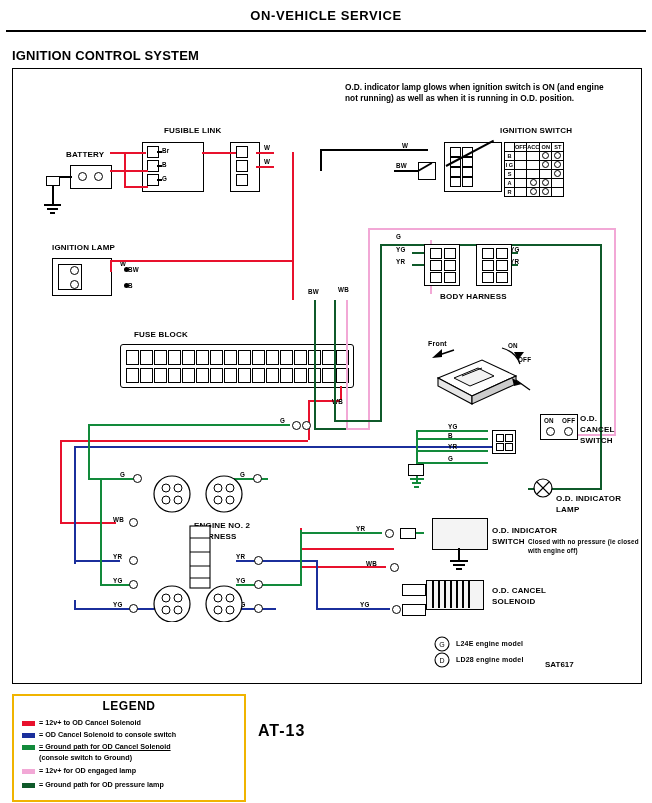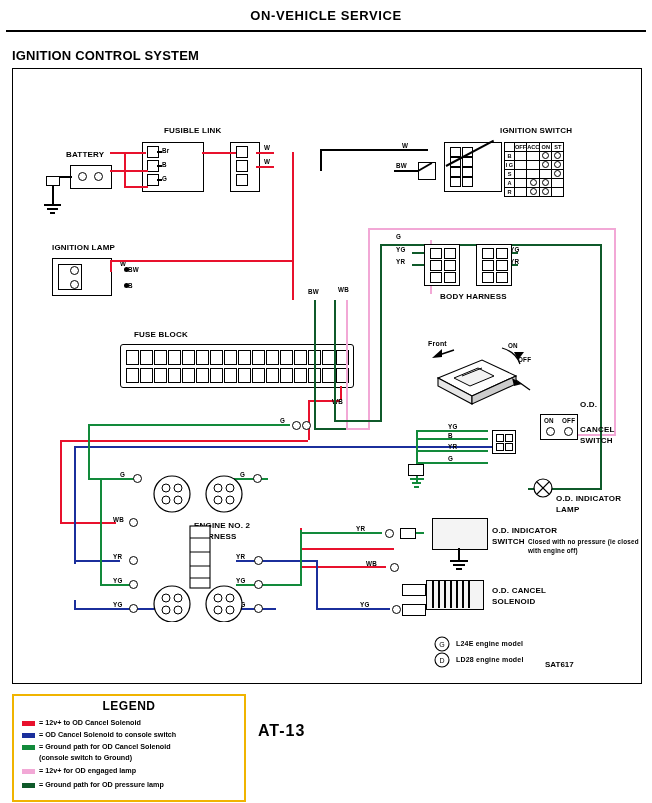--- a/index.html
+++ b/index.html
@@ -52,20 +52,21 @@
 <body>
 
 <div id="page">
 
   <div class="hdr-title">ON-VEHICLE SERVICE</div>
   <div class="hdr-rule"></div>
   <div class="sys-title">IGNITION CONTROL SYSTEM</div>
 
   <div class="frame"></div>
 
+  <div class="note">O.D. indicator lamp glows when ignition switch is ON (and engine not running) as well as when it is running in O.D. position.</div>
 
   <div class="lbl" style="left:66px;top:150px;">BATTERY</div>
   <div class="box" style="left:70px;top:165px;width:40px;height:22px;"></div>
   <div class="oc" style="left:78px;top:172px;"></div>
   <div class="oc" style="left:94px;top:172px;"></div>
 
   <div class="w v blk" style="left:52px;top:176px;height:28px;"></div>
   <div class="w h blk" style="left:52px;top:176px;width:20px;"></div>
   <div class="box" style="left:46px;top:176px;width:12px;height:8px;background:#fff;"></div>
   <div class="w h blk" style="left:44px;top:204px;width:17px;"></div>
@@ -354,21 +355,21 @@
     <polygon points="98,22 104,14 94,14" fill="#000"></polygon>
     <path d="M110,52 L96,42" stroke="#000" stroke-width="1.3" fill="none"></path>
     <polygon points="92,40 102,46 94,48" fill="#000"></polygon>
   </svg>
 
   <div class="box" style="left:540px;top:414px;width:36px;height:24px;"></div>
   <div class="lbl xs" style="left:544px;top:417px;">ON</div>
   <div class="lbl xs" style="left:562px;top:417px;">OFF</div>
   <div class="oc" style="left:546px;top:427px;"></div>
   <div class="oc" style="left:564px;top:427px;"></div>
-  <div class="lbl" style="left:580px;top:400px;">O.D.</div>
+  <div class="lbl" style="left:580px;top:414px;">O.D.</div>
   <div class="lbl" style="left:580px;top:425px;">CANCEL</div>
   <div class="lbl" style="left:580px;top:436px;">SWITCH</div>
   <div class="box" style="left:492px;top:430px;width:22px;height:22px;"></div>
   <div class="box" style="left:496px;top:434px;width:6px;height:6px;"></div>
   <div class="box" style="left:505px;top:434px;width:6px;height:6px;"></div>
   <div class="box" style="left:496px;top:443px;width:6px;height:6px;"></div>
   <div class="box" style="left:505px;top:443px;width:6px;height:6px;"></div>
 
   <svg style="position:absolute;left:530px;top:476px;width:26px;height:24px;">
     <circle cx="13" cy="12" r="9" fill="#fff" stroke="#000" stroke-width="1.2"></circle>
@@ -444,21 +445,21 @@
   <div class="satno">SAT617</div>
 
   <div class="legend">
     <div class="legend-title">LEGEND</div>
     <div class="lg-row" style="top:22px;">
       <span class="sw" style="background:#e8112d;"></span><span>= 12v+ to OD Cancel Solenoid</span>
     </div>
     <div class="lg-row" style="top:34px;">
       <span class="sw" style="background:#1b2f9c;"></span><span>= OD Cancel Solenoid to console switch</span>
     </div>
-    <div class="lg-row" style="top:46px;">
+    <div class="lg-row" style="top:46px;text-decoration:underline;">
       <span class="sw" style="background:#128a3b;"></span><span>= Ground path for OD Cancel Solenoid</span>
     </div>
     <div class="lg-row" style="top:57px;left:25px;">
       <span>   (console switch to Ground)</span>
     </div>
     <div class="lg-row" style="top:70px;">
       <span class="sw" style="background:#f2a8d6;"></span><span>= 12v+ for OD engaged lamp</span>
     </div>
     <div class="lg-row" style="top:84px;">
       <span class="sw" style="background:#0f5a2a;"></span><span>= Ground path for OD pressure lamp</span>

